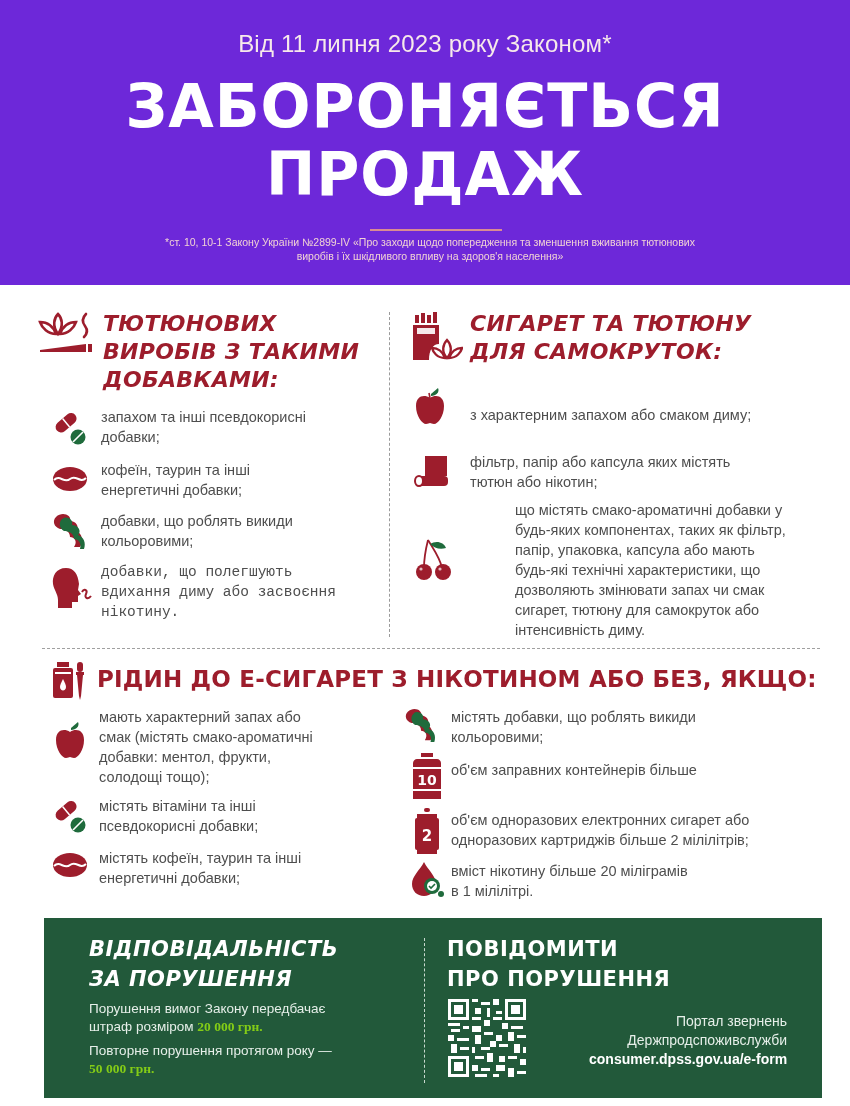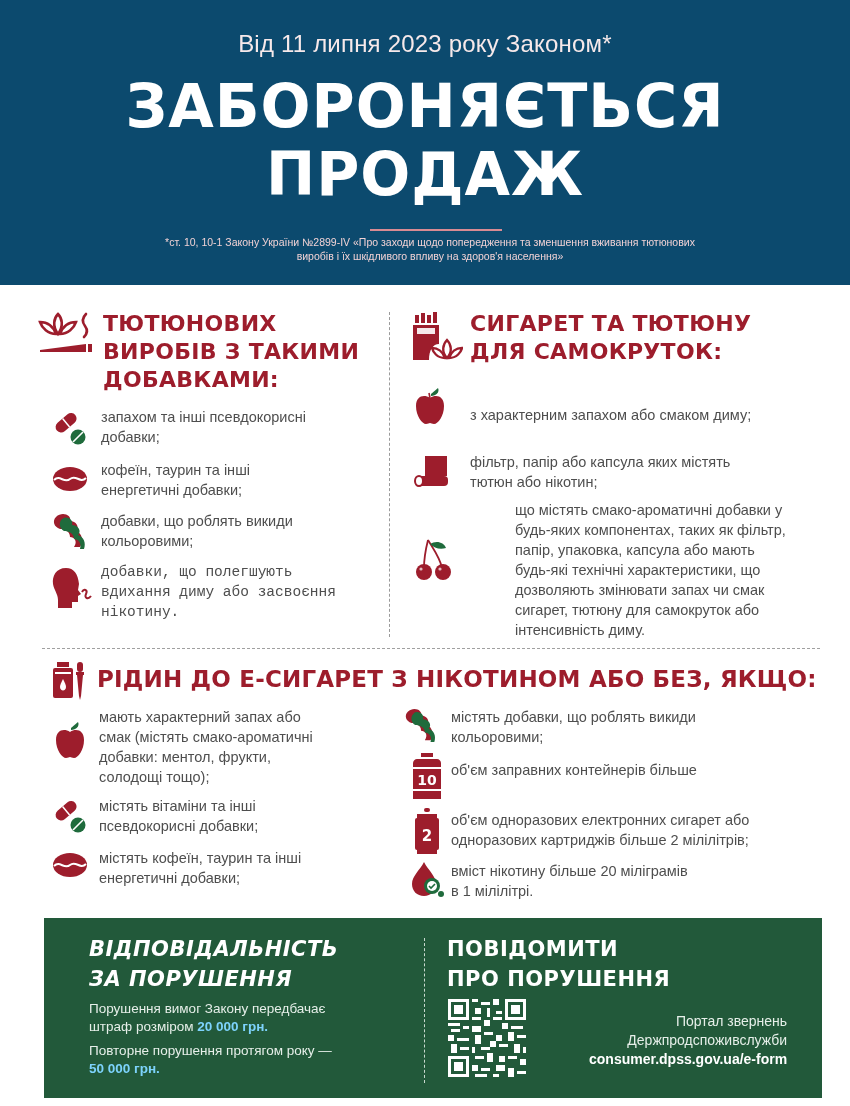--- a/index.html
+++ b/index.html
@@ -2,21 +2,21 @@
 <html><head>
 <meta charset="utf-8">
 <style>
   * { box-sizing: border-box; margin: 0; padding: 0; }
   html, body { width: 850px; height: 1106px; background: #ffffff; overflow: hidden; }
   body { font-family: "DejaVu Sans", sans-serif; color: #4a4a4a; position: relative; }
 
   
   .banner {
     position: absolute; left: 0; top: 0; width: 850px; height: 285px;
-    background: #0c4a6e; text-align: center; color: #ffffff;
+    background: #6d28d9; text-align: center; color: #ffffff;
   }
   .banner .since {
     position: absolute; top: 30px; left: 0; width: 100%;
     font-family: "Liberation Sans", sans-serif; font-size: 24px; font-weight: 400;
     letter-spacing: 0.2px; color: #f7e9ea;
   }
   .banner .headline {
     position: absolute; top: 72px; left: 0; width: 100%;
     font-family: "DejaVu Sans", sans-serif; font-weight: 900;
     font-size: 60px; line-height: 68px; letter-spacing: 1px;
@@ -31,21 +31,21 @@
     position: absolute; top: 235px; left: 100px; width: 660px;
     font-family: "Liberation Sans", sans-serif; font-size: 10.5px; line-height: 14px;
     color: #f1d2d5;
   }
 
   
   .sec-head {
     position: absolute; font-family: "DejaVu Sans", sans-serif; font-weight: bold;
     color: #9d1d2c; font-size: 22px; line-height: 28px; letter-spacing: 0.3px;
   }
-  .sec-head span { display: block; }
+  .sec-head span { display: block; font-style: italic; }
 
   .icon { position: absolute; }
   .icon svg { display: block; }
 
   .item-text {
     position: absolute; font-family: "Liberation Sans", sans-serif;
     font-size: 14.5px; line-height: 20px; color: #4e4e4e;
   }
 
   .vdash {
@@ -64,21 +64,21 @@
   }
   .greenbox .g-head {
     position: absolute; font-family: "DejaVu Sans", sans-serif; font-weight: bold;
     font-size: 21px; line-height: 30px; letter-spacing: 0.5px; color: #ffffff;
   }
   .greenbox .g-head span { display: block; }
   .greenbox .g-text {
     position: absolute; font-family: "Liberation Sans", sans-serif;
     font-size: 13.5px; line-height: 18px; color: #e6efe9;
   }
-  .greenbox .g-text b { color: #7dd3fc; font-weight: bold; }
+  .greenbox .g-text b { color: #84cc16; font-weight: bold; font-family: Liberation Serif, serif; }
   .greenbox .gdash {
     position: absolute; left: 380px; top: 20px; height: 145px; width: 0;
     border-left: 1px dashed #c9d9cf;
   }
   .qr { position: absolute; left: 404px; top: 80px; width: 78px; height: 80px; }
   .url { font-weight: bold; color: #ffffff; margin-left: 47px; }
 </style>
 </head>
 <body>
 

